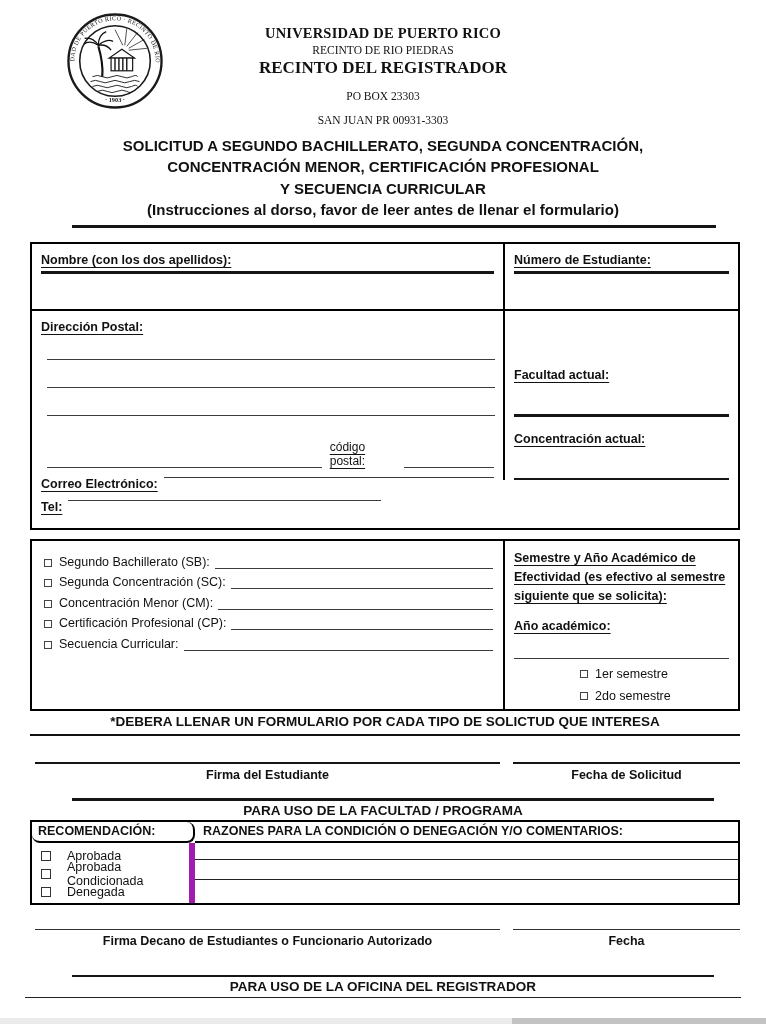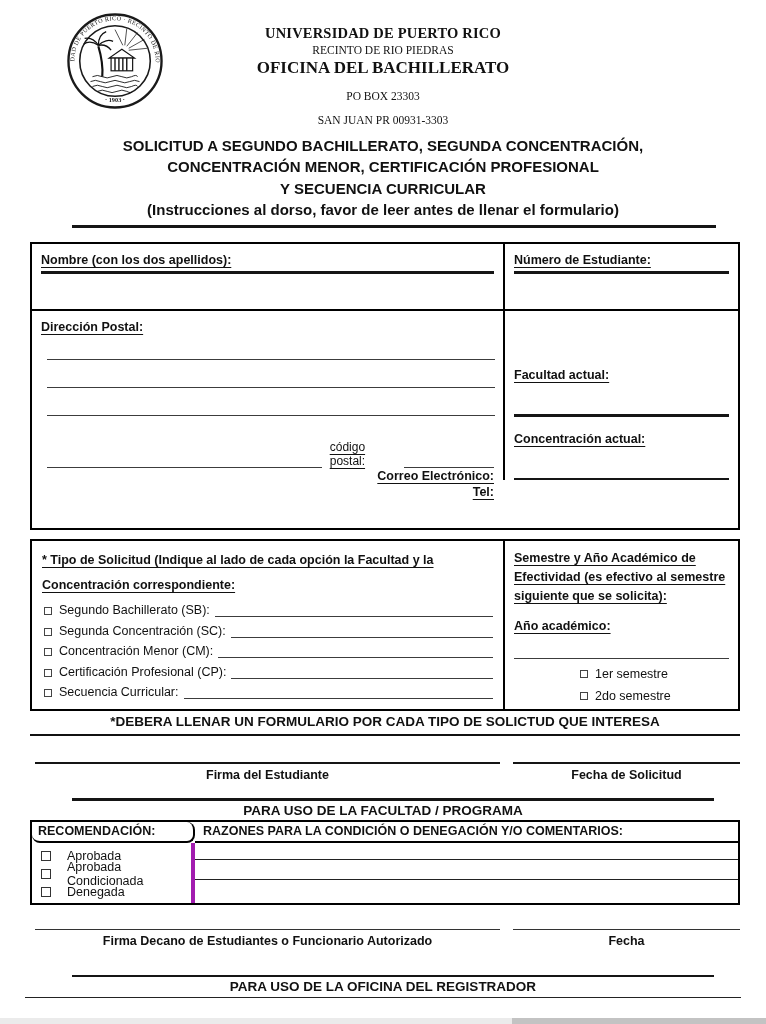--- a/index.html
+++ b/index.html
@@ -37,21 +37,21 @@
   .c-bl { border-right:2px solid #000; height:169px; padding:6px 9px 0; }
   .c-br { height:169px; padding:6px 9px 0;margin-top:48px; }
   .lblline { margin-top:3px; }
   .wline { border-bottom:1.4px solid #3c3c3c; }
   .addr-l1 { margin:24px 0 0 6px; width:448px; }
   .addr-l  { margin:27px 0 0 6px; width:448px; }
   .cp-row { display:flex; align-items:flex-end; margin:24px 0 0 6px; font-size:12px; }
   .cp-row .w1 { width:295px; }
   .cp-lab { margin:0 5px 0 8px; }
   .cp-row .w2 { width:97px; }
-  .inline-row { display:flex; align-items:flex-end; margin-top:1px; font-size:12.5px;flex-direction:column; }
+  .inline-row { display:flex; align-items:flex-start; margin-top:9px; font-size:12.5px; }
   .inline-row .fill { flex:1; border-bottom:1.4px solid #3c3c3c; margin-left:6px; }
   .tel-row .fill { flex:0 0 313px; }
   .fac-line { margin-top:31px; height:2.6px; background:#151515; }
   .conc-lab { margin-top:12px; }
   
   .box2 { margin-top:9px; display:grid; grid-template-columns:473px 1fr; }
   .b2l { border-right:2px solid #000; padding:7px 10px 8px; }
   .b2r { padding:7px 9px 6px; }
   .tipo-hdr { font-size:12.5px; line-height:1.95; }
   .opt { display:flex; align-items:flex-end; margin-top:7.5px; font-size:12.5px; height:13px; }
@@ -74,21 +74,21 @@
   .sig-thin  { height:0; border-bottom:1.4px solid #333; }
   
   .sec-rule  { height:2.6px; background:#151515; width:642px; margin:16px 0 0 72px; }
   .sec-title { text-align:center; font-weight:bold; font-size:13.5px; margin-top:2px; }
   .sec-rule-thin { height:0; border-bottom:1.5px solid #222; width:716px; margin:3px 0 0 25px; }
   
   .ftable { margin-top:2px; display:grid; grid-template-columns:163px 1fr; }
   .ft-hl { border-right:2px solid #000; border-bottom:2px solid #000;
     padding:2px 0 3px 6px; font-weight:bold; font-size:12.5px;border-radius:8px; }
   .ft-hr { border-bottom:2px solid #000; padding:2px 0 3px 8px; font-weight:bold; font-size:12.5px; }
-  .ft-opts { border-right:4px solid #a21caf; grid-row:span 3; padding:4px 16px 2px 6px; }
+  .ft-opts { border-right:6px solid #a21caf; grid-row:span 3; padding:4px 16px 2px 6px; }
   .ft-opt { display:flex; align-items:center; height:18px; font-size:12.5px; }
   .ft-opt .cbx-lg { margin:0 16px 0 3px; }
   .ft-line { height:17.5px; border-bottom:1.5px solid #222; }
   .ft-line.last { border-bottom:none; }
   .bottombar { position:absolute; left:0; bottom:0; width:766px; height:6px; display:flex; }
   .bb-l { width:512px; background:#ebebeb; }
   .bb-r { flex:1; background:#c3c3c3; }
 </style>
 </head>
 <body>
@@ -136,21 +136,21 @@
       <g stroke="#111" stroke-width="0.9" fill="none">
         <path d="M27,66 q5,-2.5 10,0 t10,0 t10,0 t10,0 t6,0"></path>
         <path d="M25,71 q5,-2.5 10,0 t10,0 t10,0 t10,0 t10,0"></path>
         <path d="M27,76 q5,-2.5 10,0 t10,0 t10,0 t10,0 t6,0"></path>
         <path d="M32,81 q5,-2.5 10,0 t10,0 t10,0 t6,0"></path>
       </g>
     </svg>
     <div class="hdr-text">
       <div class="hdr-univ">UNIVERSIDAD DE PUERTO RICO</div>
       <div class="hdr-camp">RECINTO DE RIO PIEDRAS</div>
-      <div class="hdr-off">OFICINA DEL BACHILLERATO</div>
+      <div class="hdr-off">RECINTO DEL REGISTRADOR</div>
       <div class="hdr-small">PO BOX 23303</div>
       <div class="hdr-small">SAN JUAN PR 00931-3303</div>
     </div>
   </div>
 
   <div class="title">
     <div>SOLICITUD A SEGUNDO BACHILLERATO, SEGUNDA CONCENTRACIÓN,</div>
     <div>CONCENTRACIÓN MENOR, CERTIFICACIÓN PROFESIONAL</div>
     <div>Y SECUENCIA CURRICULAR</div>
     <div>(Instrucciones al dorso, favor de leer antes de llenar el formulario)</div>
@@ -190,21 +190,20 @@
       <div class="fac-line"></div>
       <div class="conc-lab">
         <span class="lbl u">Concentración actual:</span>
       </div>
       <div class="fac-line"></div>
     </div>
   </div>
 
   <div class="box box2">
     <div class="b2l">
-      <span class="lbl u tipo-hdr">* Tipo de Solicitud (Indique al lado de cada opción la Facultad y la Concentración correspondiente:</span>
       <div class="opt">
         <span class="cbx"></span>
         <span>Segundo Bachillerato (SB):</span>
         <div class="fill"></div>
       </div>
       <div class="opt">
         <span class="cbx"></span>
         <span>Segunda Concentración (SC):</span>
         <div class="fill"></div>
       </div>

